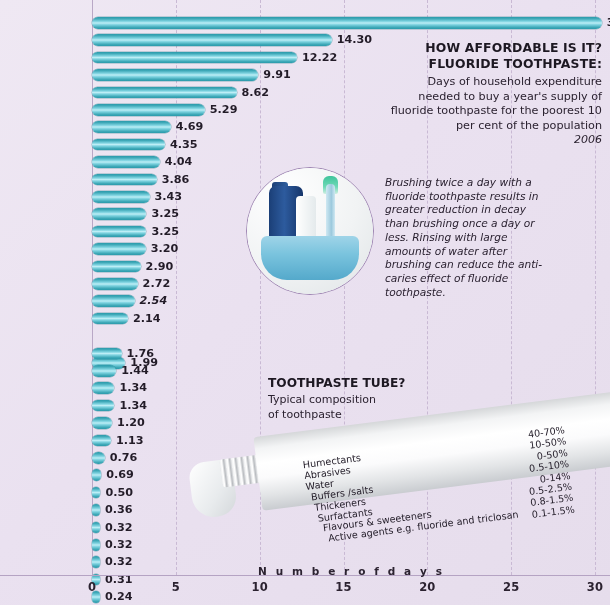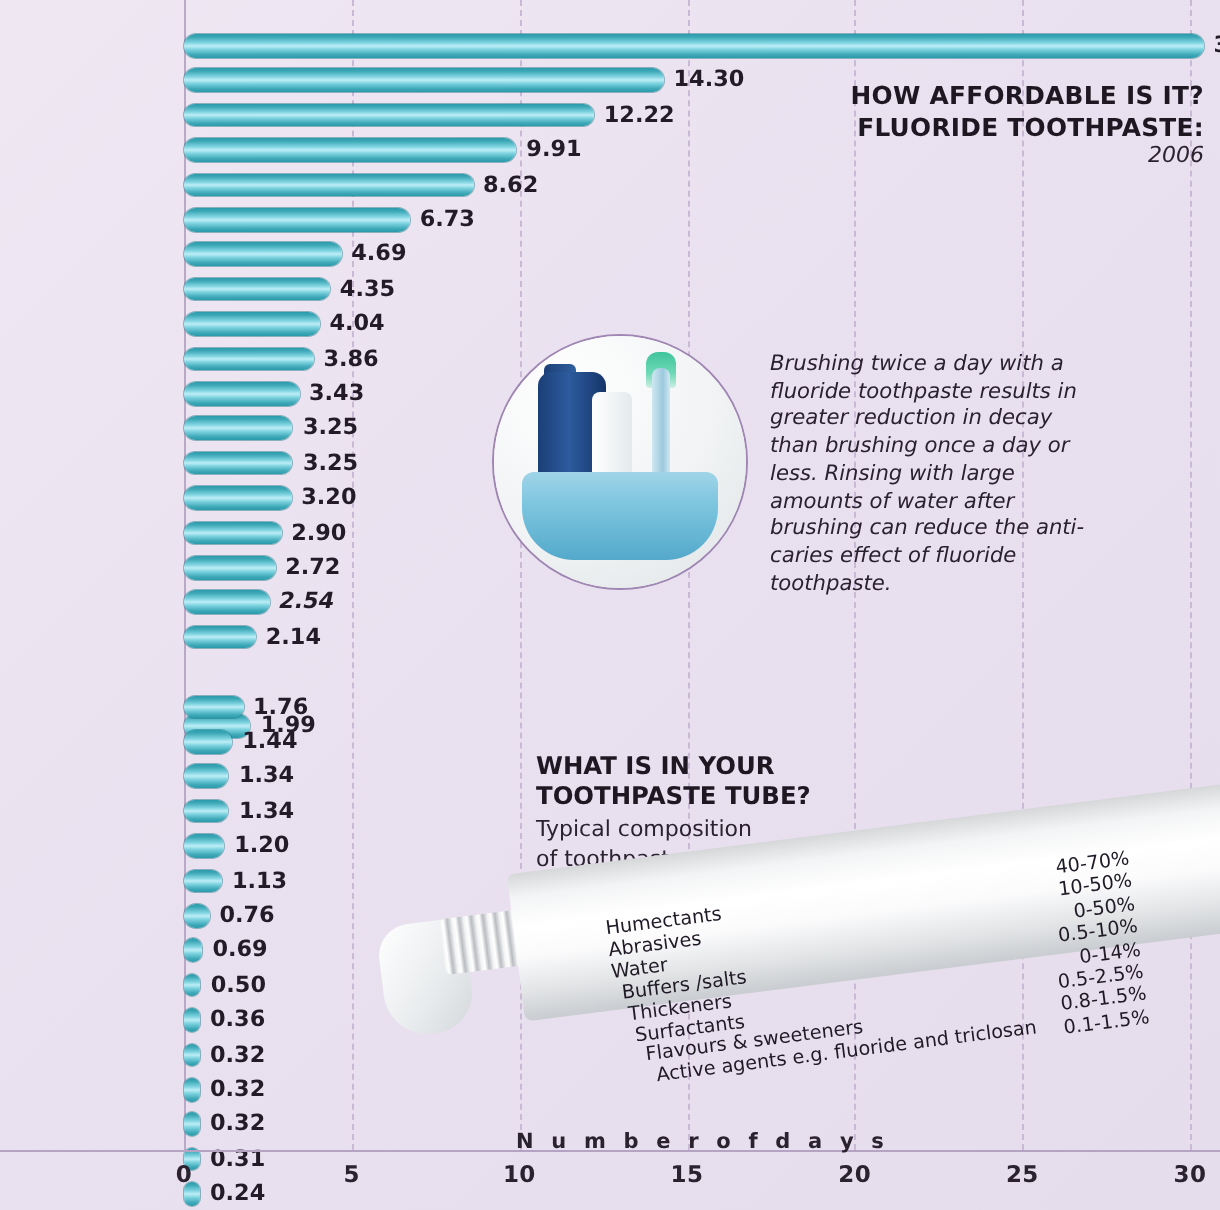--- a/index.html
+++ b/index.html
@@ -352,21 +352,21 @@
       <div class="row" style="top: 83.6px;">
         <div class="bar-wrap" style="width: 144.529px;">
           <div class="bar" style="width: 100%;"></div>
         </div>
         <div class="bar-value" style="left: 241.529px;">8.62</div>
       </div>
       <div class="row" style="top: 101px;">
         <div class="bar-wrap" style="width: 112.84px;">
           <div class="bar" style="width: 100%;"></div>
         </div>
-        <div class="bar-value" style="left: 209.84px;">6.73</div>
+        <div class="bar-value" style="left: 209.84px;">5.29</div>
       </div>
       <div class="row" style="top: 118.4px;">
         <div class="bar-wrap" style="width: 78.6357px;">
           <div class="bar" style="width: 100%;"></div>
         </div>
         <div class="bar-value" style="left: 175.636px;">4.69</div>
       </div>
       <div class="row" style="top: 135.8px;">
         <div class="bar-wrap" style="width: 72.935px;">
           <div class="bar" style="width: 100%;"></div>
@@ -539,37 +539,37 @@
       <div class="axis-tick" style="left: 343.5px; top: 580px;">15</div>
       <div class="axis-tick" style="left: 427.333px; top: 580px;">20</div>
       <div class="axis-tick" style="left: 511.167px; top: 580px;">25</div>
       <div class="axis-tick" style="left: 595px; top: 580px;">30</div>
     </div>
   <div class="axis-title" style="left:258px; top:565px;">N u m b e r   o f   d a y s</div>
 
   <div id="title-block">
     <div class="title-main">HOW AFFORDABLE IS IT?</div>
     <div class="title-main">FLUORIDE TOOTHPASTE:</div>
+    <div class="title-sub">Days of household expenditure needed to buy a year's supply of fluoride toothpaste for the poorest 10 per cent of the population</div>
     <div class="title-year">2006</div>
   </div>
 
   <div id="brushing-note">Brushing twice a day with a fluoride toothpaste results in greater reduction in decay than brushing once a day or less. Rinsing with large amounts of water after brushing can reduce the anti-caries effect of fluoride toothpaste.</div>
 
   <div id="photo-circle">
     <div class="photo-inner"></div>
     <div class="paste-cap"></div>
     <div class="paste-tube-photo"></div>
     <div class="tube-white"></div>
     <div class="brush-head"></div>
     <div class="brush-handle"></div>
     <div class="cup"></div>
   </div>
 
   <div id="tube-heading">
-    <div class="tube-title">WHAT IS IN YOUR</div>
     <div class="tube-title">TOOTHPASTE TUBE?</div>
     <div class="tube-subtitle">Typical composition</div>
     <div class="tube-subtitle">of toothpaste</div>
   </div>
 
   <div id="tube-graphic">
     <div class="tube-paste"></div>
     <div class="tube-neck"></div>
     <div class="tube-body"></div>
     <ul class="ingredient-list" id="ingredient-list">

